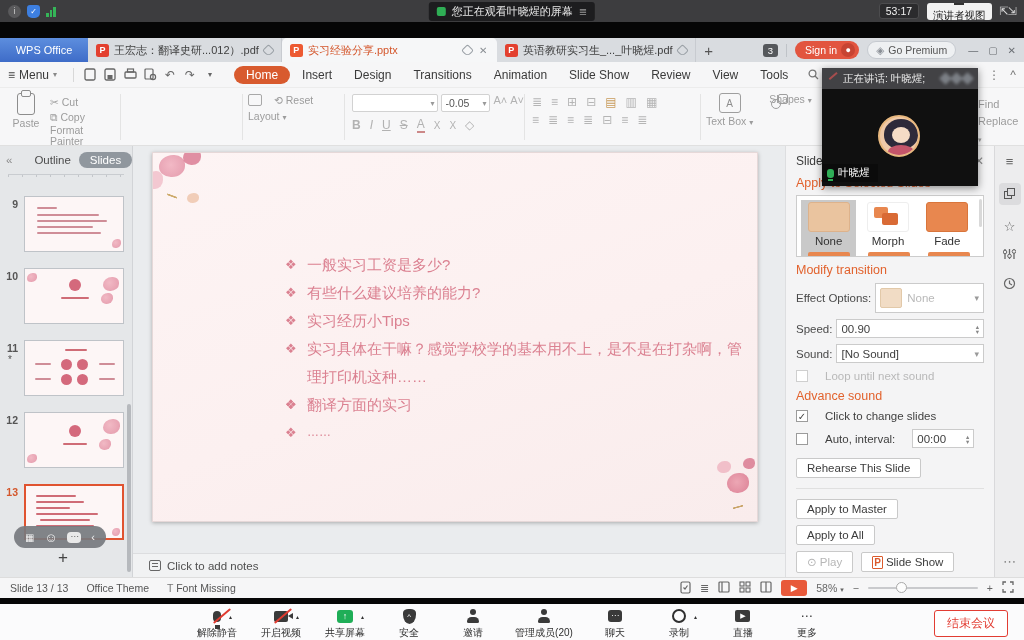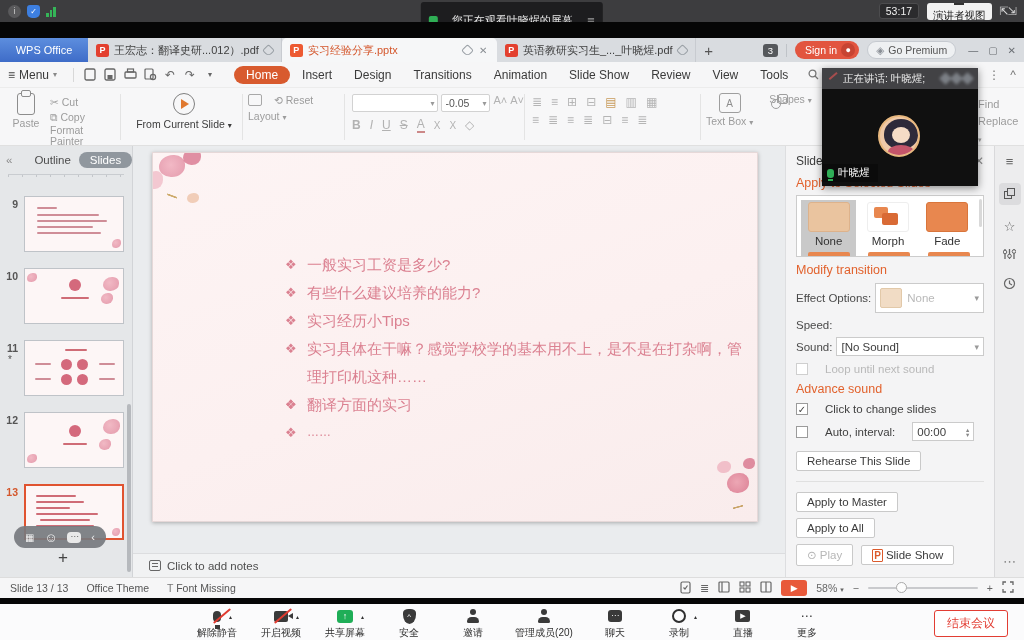--- a/index.html
+++ b/index.html
@@ -6,21 +6,21 @@
   html,body{width:1024px;height:640px;}
   body{position:relative;overflow:hidden;background:#000;font-family:"Liberation Sans","DejaVu Sans",sans-serif;-webkit-font-smoothing:antialiased;}
   .abs{position:absolute;}
   
   .meet-top{left:0;top:0;width:1024px;height:22px;background:#3d3d3f;display:flex;align-items:center;padding:0 8px;color:#ddd;}
   .mt-ic{width:13px;height:13px;margin-right:6px;display:inline-flex;align-items:center;justify-content:center;font-size:9px;border-radius:50%;}
   .ic-info{background:#5a5a5c;color:#ccc;}
   .ic-shield{background:#3d7fe0;color:#fff;border-radius:3px 3px 5px 5px;font-size:8px;}
   .sigbars{display:inline-flex;align-items:flex-end;gap:1px;height:11px;margin-right:6px;}
   .sigbars i{width:2.5px;background:#35b558;display:block;}
-  .banner{position:absolute;left:50%;top:2px;transform:translateX(-50%);height:19px;background:#1d1d1f;border-radius:3px;display:flex;align-items:center;padding:18px 8px;gap:14px;color:#e8e8e8;font-size:11px;white-space:nowrap;}
+  .banner{position:absolute;left:50%;top:2px;transform:translateX(-50%);height:19px;background:#1d1d1f;border-radius:3px;display:flex;align-items:center;padding:1px 8px;gap:6px;color:#e8e8e8;font-size:11px;white-space:nowrap;}
   .grn-sq{width:9px;height:9px;background:#2fae55;border-radius:2px;display:inline-block;}
   .banner .menu-gl{color:#9a9a9a;font-size:10px;}
   .mt-right{margin-left:auto;display:flex;align-items:center;gap:8px;}
   .timerbox{background:#2b2b2d;border:1px solid #4c4c4e;border-radius:3px;color:#f0f0f0;font-size:10.5px;padding:1px 6px;}
   .viewbtn{background:#f2f2f2;color:#222;border-radius:3px;height:17px;display:flex;align-items:center;gap:4px;font-size:10.5px;padding:0 6px;flex-direction:column;}
   .viewbtn .lyic{width:10px;height:9px;border:1px solid #333;border-left-width:4px;display:inline-block;}
   .expand-ic{color:#ddd;font-size:11px;letter-spacing:-1px;}
   .blackstrip{left:0;width:1024px;background:#060606;}
   
   .tabbar{left:0;top:38px;width:1024px;height:24px;background:#d9dce0;display:flex;align-items:stretch;}
@@ -318,27 +318,20 @@
   <div class="tg paste">
     <div class="clipic"></div>
     <span>Paste</span>
   </div>
   <div class="tg cutcol">
     <div>✂ <span>Cut</span></div>
     <div>⧉ <span>Copy</span></div>
     <div style="line-height:11px"><span>Format Painter</span></div>
   </div>
   <div class="vdiv" style="left:120px"></div>
-  <div class="tg fcs">
-    <div class="circ">
-        <span class="tri"></span>
-      </div>
-    <span>From Current Slide</span>
-    <span style="font-size:8px">▾</span>
-  </div>
   <div class="vdiv" style="left:242px"></div>
   <div class="tg layres">
     <div class="lrrow" style="margin-bottom:4px">
       <span class="minisq"></span>
       <span>⟲ <span>Reset</span></span>
     </div>
     <div><span>Layout</span> <span style="font-size:8px">▾</span></div>
   </div>
   <div class="vdiv" style="left:344px"></div>
   <div class="tg fontgrp">
@@ -536,20 +529,27 @@
   <div class="fieldrow">
     <span class="flabel">Effect Options:</span>
     <span class="dropbox effbox">
       <span class="effthumb"></span>
       <span class="distx">None</span>
       <span class="arr">▾</span>
     </span>
   </div>
   <div class="fieldrow">
     <span class="flabel">Speed:</span>
+    <span class="dropbox">
+      <span>00.90</span>
+      <span class="spin">
+          <span>▴</span>
+          <span>▾</span>
+        </span>
+    </span>
   </div>
   <div class="fieldrow">
     <span class="flabel">Sound:</span>
     <span class="dropbox">
       <span>[No Sound]</span>
       <span class="arr">▾</span>
     </span>
   </div>
   <div class="cbrow dis">
     <span class="cb dis"></span>

